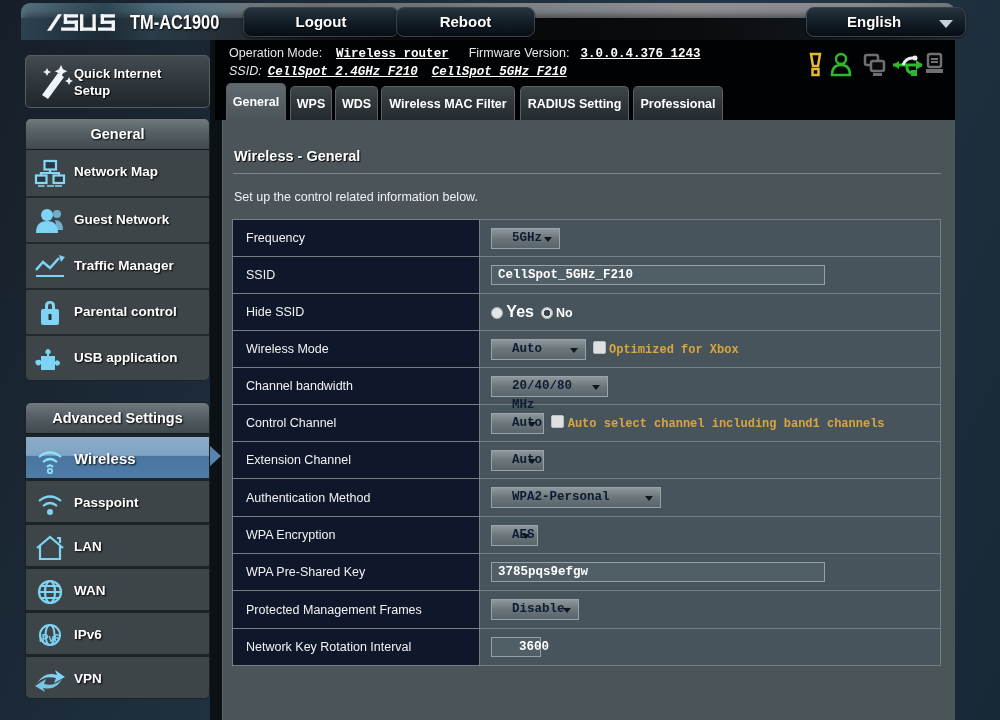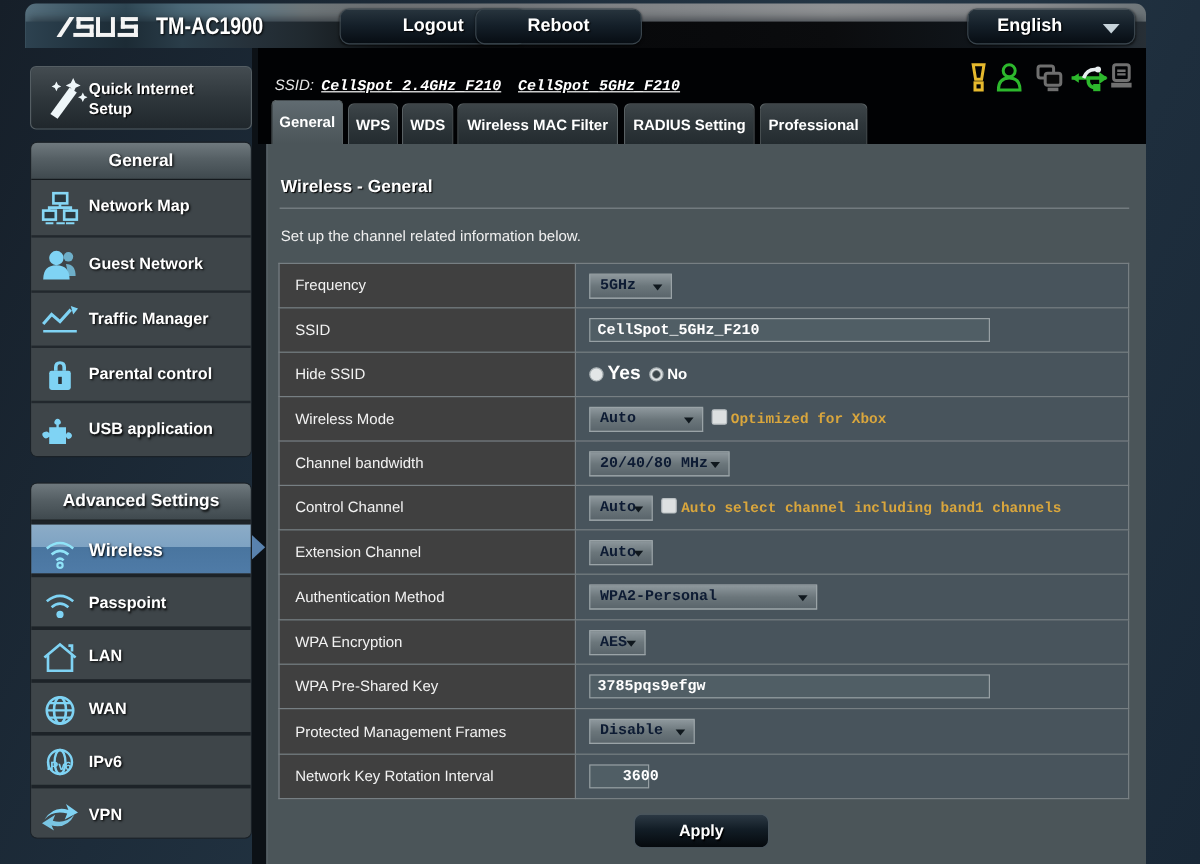--- a/index.html
+++ b/index.html
@@ -15,23 +15,23 @@
   overflow:hidden; }
 #banner:before { content:""; position:absolute; left:0; top:15px; width:934px; height:22px;
   background:linear-gradient(90deg,#2d4250 0%,#223440 5%,#1c2b35 9%,#2a3d49 14%,#26313a 20%,#20292f 25%,#14181b 31%,#0b0d0f 40%,#08090b 52%,#090a0c 62%,#0b0c0e 72%,#10151a 85%,#171e24 93%,#272f36 100%);
   box-shadow:0 -5px 7px -2px rgba(20,28,34,0.55); }
 #logo { left:47px; top:14px; width:68px; height:17px; }
 #brandname { left:130px; top:11px; color:#fff; font-size:20px; font-weight:bold; text-shadow:1px 1px 2px #000; transform:scaleX(0.82); transform-origin:left center; }
 .topbtn { position:absolute; top:7px; height:30px; border-radius:8px; color:#fff; font-size:15px; font-weight:bold;
   background:linear-gradient(180deg,#27343d 0%,#15202a 45%,#070d13 100%);
   border:1px solid #39444c; text-align:center; line-height:28px; text-shadow:1px 1px 1px #000;
   box-shadow:0 1px 2px rgba(0,0,0,0.6); }
-#btn-logout { left:243px; width:156px;margin-left:40px; }
+#btn-logout { left:243px; width:156px; }
 #btn-reboot { left:396px; width:139px; }
-#btn-lang { left:806px; width:140px; text-align:left; padding-left:24px; }
+#btn-lang { left:806px; width:160px; text-align:left; padding-left:40px; }
 #btn-lang .tri { position:absolute; right:12px; top:12px; width:0; height:0;
   border-left:7px solid transparent; border-right:7px solid transparent; border-top:8px solid #c7d3da; }
 
 
 #hband { left:215px; top:40px; width:740px; height:80px; background:#010204; }
 .hline { position:absolute; color:#e8e8e8; font-size:12.5px; white-space:nowrap; }
 .hlink { font-family:"Liberation Mono", monospace; font-weight:bold; font-size:12.5px; color:#fff; text-decoration:underline; }
 #icons { position:absolute; left:590px; top:12px; width:145px; height:26px; }
 
 
@@ -44,26 +44,26 @@
 
 #panel { left:222px; top:120px; width:733px; height:600px;
   background:#4b5559; border-left:1px solid #5c666b; }
 #ctitle { left:11px; top:28px; color:#fff; font-size:14.5px; font-weight:bold; text-shadow:1px 1px 1px #000; }
 #cdivider { left:10px; top:53px; width:708px; height:1px; background:#7d8689; }
 #csub { left:11px; top:70px; color:#f0f0f0; font-size:12.5px; }
 
 
 #ftable { left:9px; top:99px; width:709px; border-collapse:collapse; }
 #ftable td { border:1px solid #777f83; height:37px; padding:0; }
-#ftable td.lbl { width:247px; background:#404040; color:#f2f2f2; font-size:12.5px; padding-left:13px; }
+#ftable td.lbl { width:247px; background:#0f172a; color:#f2f2f2; font-size:12.5px; padding-left:13px; }
 #ftable td.val { background:#48545c; color:#fff; font-size:12px; padding-left:11px; }
 .sel { display:inline-block; position:relative; height:21px; line-height:19px;
   background:linear-gradient(180deg,#8d979c 0%,#6b767b 50%,#5a656b 100%);
   border:1px solid #9aa3a7; color:#0d1b33; font-family:"Liberation Mono",monospace; font-weight:bold; font-size:12.5px;
-  padding:0 8px; vertical-align:middle; }
+  padding:0 20px; vertical-align:middle; }
 .sel .ar { position:absolute; right:7px; top:8px; width:0; height:0;
   border-left:4.5px solid transparent; border-right:4.5px solid transparent; border-top:5.5px solid #10181e; }
 .inp { display:inline-block; height:20px; line-height:18px; background:#505e65; border:1px solid #97a0a4;
   color:#fff; font-family:"Liberation Mono",monospace; font-weight:bold; font-size:12.5px; padding:0 6px; vertical-align:middle; }
 .orange { color:#d9a63d; font-weight:bold; font-size:12px;font-family:Liberation Mono, monospace; }
 .radio { display:inline-block; width:12px; height:12px; border-radius:50%; background:#e3e6e7; vertical-align:-2px;
   border:1px solid #aab2b5; }
 .radio.on { background:radial-gradient(circle at 50% 50%, #3a4449 0 3px, #dfe3e4 3.5px); }
 .chk { display:inline-block; width:13px; height:13px; background:#dde0e1; border:1px solid #b9bfc2; border-radius:2px; vertical-align:-2px; }
 #applybtn { left:305px; top:558px; width:113px; height:29px; border-radius:7px;
@@ -120,20 +120,21 @@
       </g>
     </g>
   </svg>
 
   <div class="abs" id="brandname">TM-AC1900</div>
   <div class="topbtn" id="btn-logout">Logout</div>
   <div class="topbtn" id="btn-reboot">Reboot</div>
   <div class="topbtn" id="btn-lang">English<span class="tri"></span></div>
 
   <div class="abs" id="hband">
+    <div class="hline" style="left:14px;top:6px;">Operation Mode:<span class="hlink" style="margin-left:14px">Wireless router</span><span style="margin-left:20px">Firmware Version:</span><span class="hlink" style="margin-left:11px">3.0.0.4.376_1243</span></div>
     <div class="hline" style="left:14px;top:24px;font-style:italic;">SSID:<span class="hlink" style="margin-left:6px">CellSpot_2.4GHz_F210</span><span class="hlink" style="margin-left:14px">CellSpot_5GHz_F210</span></div>
 
     <svg id="icons" viewBox="0 0 145 26">
       <g fill="none">
         <path d="M6 2 h9 l-2 12 h-5 z" fill="none" stroke="#e6b92d" stroke-width="2.5"></path>
         <rect x="7.5" y="17" width="6" height="6" fill="none" stroke="#e6b92d" stroke-width="2.5"></rect>
         <circle cx="36" cy="7" r="5" stroke="#2db82d" stroke-width="2.5"></circle>
         <path d="M27 23 q0 -10 9 -10 q9 0 9 10 z" stroke="#2db82d" stroke-width="2.5"></path>
         <rect x="60" y="3" width="13" height="10" rx="2" stroke="#6f6f6f" stroke-width="2.5"></rect>
         <rect x="66" y="9" width="13" height="10" rx="2" stroke="#6f6f6f" stroke-width="2.5" fill="#0a0a0a"></rect>
@@ -156,21 +157,21 @@
     <div class="tab" style="left:75px;width:42px;">WPS</div>
     <div class="tab" style="left:120px;width:43px;">WDS</div>
     <div class="tab" style="left:305px;width:109px;">RADIUS Setting</div>
     <div class="tab" style="left:166px;width:134px;">Wireless MAC Filter</div>
     <div class="tab" style="left:418px;width:90px;">Professional</div>
   </div>
 
   <div class="abs" id="panel">
     <div class="abs" id="ctitle">Wireless - General</div>
     <div class="abs" id="cdivider"></div>
-    <div class="abs" id="csub">Set up the channel related information below.</div>
+    <div class="abs" id="csub">Set up the control related information below.</div>
 
     <table class="abs" id="ftable">
       <tbody>
           <tr>
             <td class="lbl">Frequency</td>
             <td class="val"><span class="sel" style="width:69px;">5GHz<span class="ar"></span></span></td>
           </tr>
       <tr>
             <td class="lbl">SSID</td>
             <td class="val"><span class="inp" style="width:334px;">CellSpot_5GHz_F210</span></td>
@@ -190,42 +191,41 @@
       <tr>
             <td class="lbl">Control Channel</td>
             <td class="val"><span class="sel" style="width:53px;">Auto<span class="ar"></span></span> <span class="chk" style="margin-left:4px"></span> <span class="orange">Auto select channel including band1 channels</span></td>
           </tr>
       <tr>
             <td class="lbl">Extension Channel</td>
             <td class="val"><span class="sel" style="width:53px;">Auto<span class="ar"></span></span></td>
           </tr>
       <tr style="height:38px">
             <td class="lbl">Authentication Method</td>
-            <td class="val"><span class="sel" style="width:190px;">WPA2-Personal<span class="ar"></span></span></td>
+            <td class="val"><span class="sel" style="width:170px;">WPA2-Personal<span class="ar"></span></span></td>
           </tr>
       <tr>
             <td class="lbl">WPA Encryption</td>
             <td class="val"><span class="sel" style="width:47px;">AES<span class="ar"></span></span></td>
           </tr>
       <tr>
             <td class="lbl">WPA Pre-Shared Key</td>
             <td class="val"><span class="inp" style="width:334px;">3785pqs9efgw</span></td>
           </tr>
       <tr style="height:38px">
             <td class="lbl">Protected Management Frames</td>
             <td class="val"><span class="sel" style="width:88px;">Disable<span class="ar"></span></span></td>
           </tr>
       <tr>
             <td class="lbl">Network Key Rotation Interval</td>
             <td class="val"><span class="inp" style="width:50px;padding-left:27px;">3600</span></td>
           </tr>
     </tbody>
       </table>
 
-    <div class="abs" id="applybtn">Apply</div>
   </div>
 
   <div class="abs" id="sb">
     <div id="qis">
       <svg class="abs" style="left:9px;top:7px;" width="38" height="40" viewBox="0 0 38 40">
         <g fill="#eef6f9">
           <path d="M7 32 L23 10 L29 14 L13 36 z"></path>
           <path d="M26 2 l2 4.2 l4.2 2 l-4.2 2 l-2 4.2 l-2 -4.2 l-4.2 -2 l4.2 -2 z"></path>
           <path d="M34 14 l1.3 2.7 l2.7 1.3 l-2.7 1.3 l-1.3 2.7 l-1.3 -2.7 l-2.7 -1.3 l2.7 -1.3 z"></path>
           <path d="M12 5 l1.3 2.7 l2.7 1.3 l-2.7 1.3 l-1.3 2.7 l-1.3 -2.7 l-2.7 -1.3 l2.7 -1.3 z"></path>

